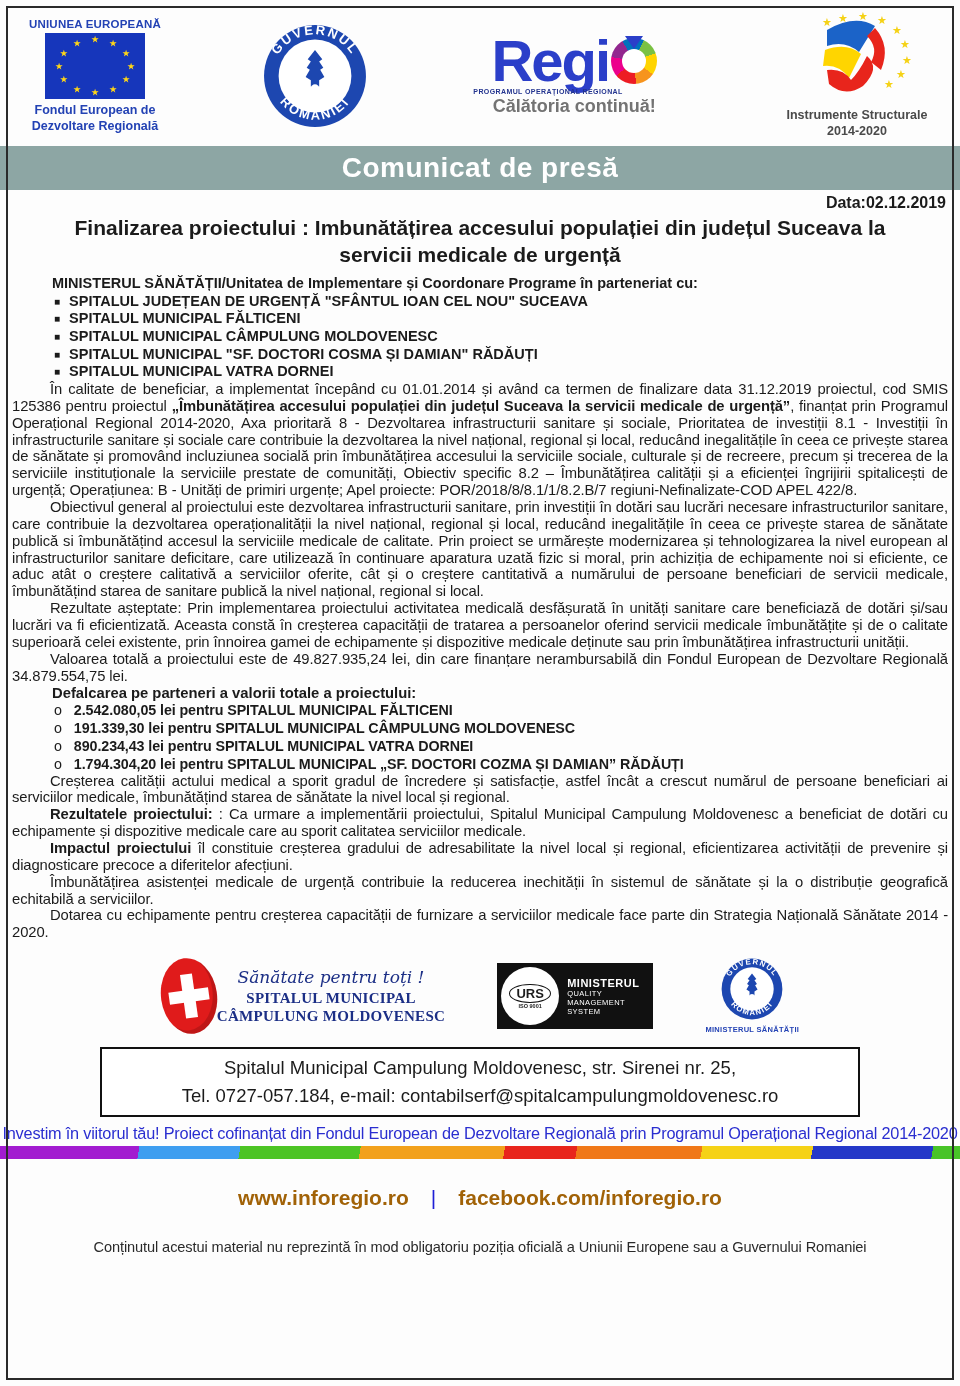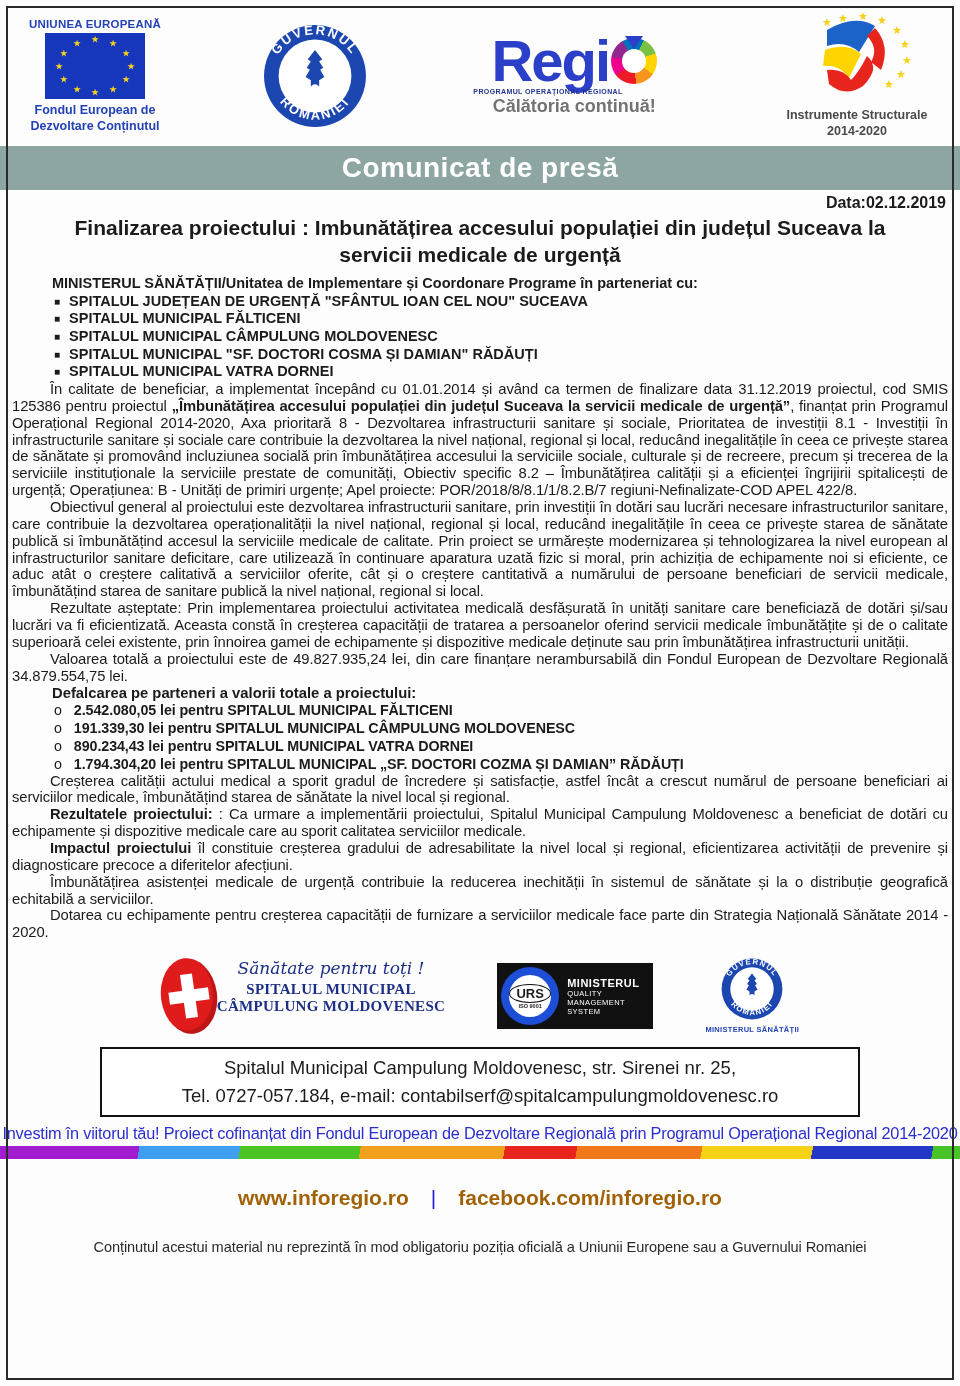--- a/index.html
+++ b/index.html
@@ -48,29 +48,29 @@
   ul.partners .mark{font-size:10px;margin-right:9px;vertical-align:1px;}
   .para{margin:0;font-size:14.8px;line-height:1.14;text-align:justify;text-indent:38px;letter-spacing:-.1px;}
   .para .b{font-weight:bold;}
   .breakdown-heading{font-weight:bold;font-size:14.8px;padding-left:40px;}
   ul.breakdown{list-style:none;margin:0;padding:0 0 0 42px;}
   ul.breakdown li{font-weight:bold;font-size:14.3px;line-height:1.26;letter-spacing:-.1px;}
   ul.breakdown .mark{font-weight:normal;margin-right:12px;}
 
   
   .footer-logos{display:flex;align-items:center;justify-content:center;gap:52px;margin-top:10px;height:90px;}
-  .hosp-logo{display:flex;}
+  .hosp-logo{display:flex;align-items:center;}
   .hosp-oval{position:relative;width:56px;height:76px;background:#e01b1b;border-radius:50%;transform:rotate(-8deg);box-shadow:inset -4px -4px 0 rgba(0,0,0,.15);}
   .hosp-oval::before{content:"";position:absolute;left:50%;top:50%;width:12px;height:44px;background:#fff;transform:translate(-50%,-50%);}
   .hosp-oval::after{content:"";position:absolute;left:50%;top:50%;width:40px;height:12px;background:#fff;transform:translate(-50%,-50%);}
   .hosp-text{text-align:center;}
   .hosp-script{font-family:"DejaVu Serif",serif;font-style:italic;font-size:17px;color:#1c2f86;margin-bottom:3px;}
   .hosp-name{font-family:"Liberation Serif",serif;font-weight:bold;font-size:15px;color:#1c2f86;line-height:1.15;letter-spacing:.3px;}
   .urs-badge{display:flex;align-items:center;border:4px solid #111;background:#111;height:58px;}
-  .urs-circle{width:58px;height:58px;border-radius:50%;background:#1d4ed8;display:flex;align-items:center;justify-content:center;margin-right:4px;}
+  .urs-circle{width:58px;height:58px;border-radius:50%;background:#ffffff;display:flex;align-items:center;justify-content:center;margin-right:4px;}
   .urs-inner{width:42px;height:42px;border-radius:50%;background:#fff;display:flex;flex-direction:column;align-items:center;justify-content:center;}
   .urs-word{font-weight:bold;font-size:13px;border:1.5px solid #111;border-radius:50%;padding:1px 6px;}
   .urs-iso{font-size:5.5px;font-weight:bold;}
   .urs-right{color:#fff;padding:0 10px 0 4px;text-align:left;}
   .urs-cert{font-size:11px;font-weight:bold;letter-spacing:.5px;}
   .urs-line{font-size:7.5px;letter-spacing:.4px;}
   .gov-small{text-align:center;}
   .gov-small svg{width:62px;height:62px;}
   .gov-min{font-size:7.5px;font-weight:bold;color:#2342b4;letter-spacing:.3px;margin-top:1px;}
 
@@ -106,21 +106,21 @@
             <span style="left: 81.1769%; top: 70%;">★</span>
             <span style="left: 68%; top: 84.641%;">★</span>
             <span style="left: 50%; top: 90%;">★</span>
             <span style="left: 32%; top: 84.641%;">★</span>
             <span style="left: 18.8231%; top: 70%;">★</span>
             <span style="left: 14%; top: 50%;">★</span>
             <span style="left: 18.8231%; top: 30%;">★</span>
             <span style="left: 32%; top: 15.359%;">★</span>
           </div>
         </div>
-      <div class="eu-bottom">Fondul European de Dezvoltare Conținutul</div>
+      <div class="eu-bottom">Fondul European de Dezvoltare Regională</div>
     </div>
 
     <div class="gov-seal">
       <svg viewBox="0 0 100 100">
         <circle cx="50" cy="50" r="49" fill="#1d47b0"></circle>
         <circle cx="50" cy="50" r="35" fill="#fff"></circle>
         <defs>
           <path id="gsTop1" d="M 8,52 A 42,42 0 0 1 92,52" fill="none"></path>
           <path id="gsBot1" d="M 8,50 A 42,42 0 0 0 92,50" fill="none"></path>
         </defs>

